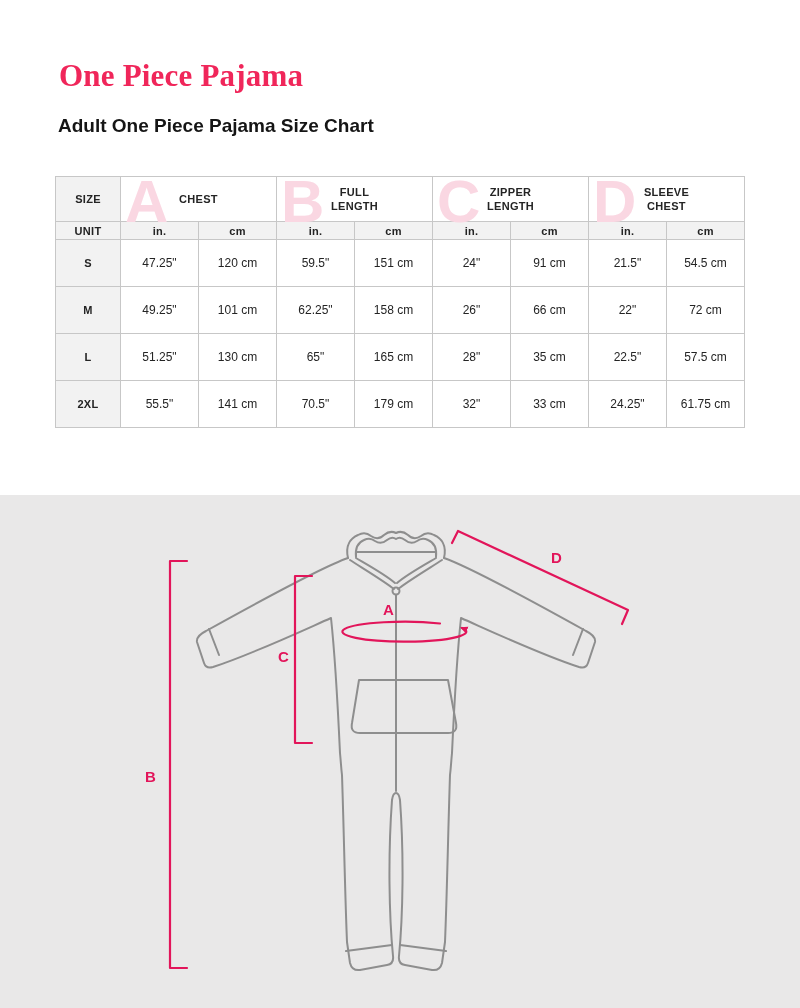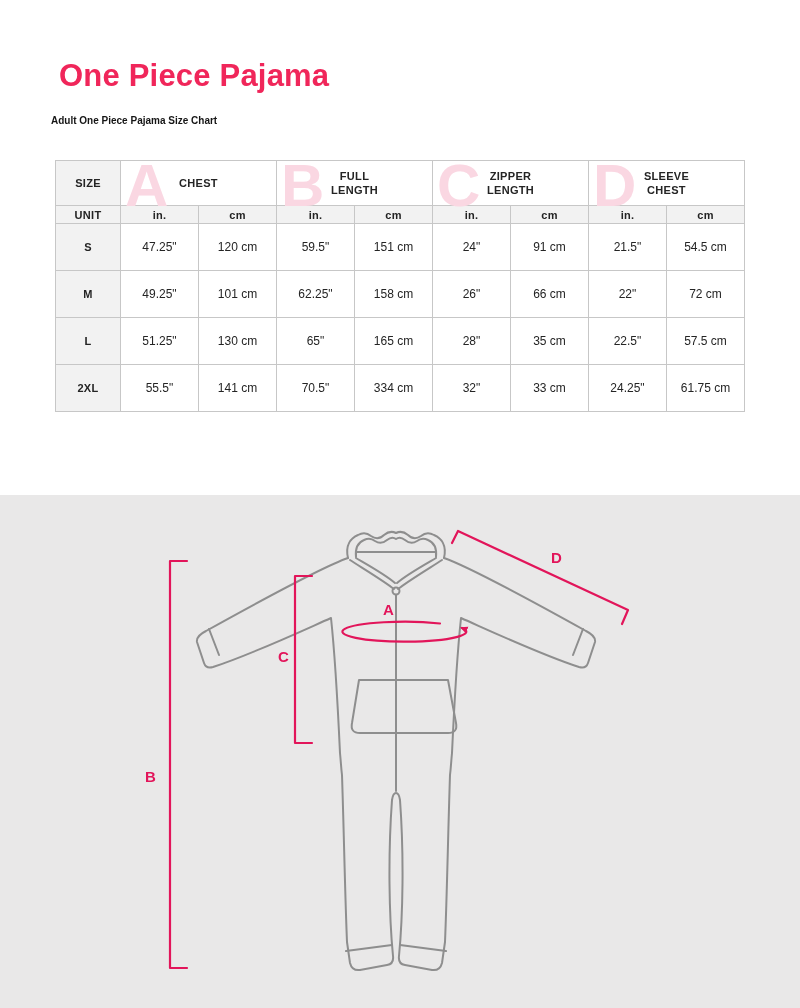--- a/index.html
+++ b/index.html
@@ -13,28 +13,28 @@
     --text:#1E1E1E;
   }
   *{box-sizing:border-box;margin:0;padding:0;}
   html,body{width:800px;height:1008px;}
   body{
     position:relative;background:#ffffff;overflow:hidden;
     font-family:"Liberation Sans",sans-serif;color:var(--text);
   }
   .page-title{
     position:absolute;left:59px;top:58px;
-    font-size:31px;font-weight:800;letter-spacing:.2px;color:var(--accent);
+    font-size:31px;font-weight:800;letter-spacing:.2px;color:var(--accent);font-family:Liberation Serif, serif;
   }
   .page-subtitle{
-    position:absolute;left:51px;top:115px;
-    font-size:10px;font-weight:700;color:#151515;
+    position:absolute;left:58px;top:115px;
+    font-size:19px;font-weight:700;color:#151515;
   }
   table.size-table{
-    position:absolute;left:55px;top:160px;width:690px;
+    position:absolute;left:55px;top:176px;width:690px;
     border-collapse:collapse;table-layout:fixed;
   }
   .size-table th,.size-table td{
     border:1px solid var(--border);
     text-align:center;vertical-align:middle;
     font-size:12px;color:#242424;
   }
   .size-table col.c-size{width:65px;}
   .size-table col.c-val{width:78px;}
   tr.head-row{height:45px;}
@@ -155,21 +155,21 @@
     <td class="val-cell">28"</td>
     <td class="val-cell">35 cm</td>
     <td class="val-cell">22.5"</td>
     <td class="val-cell">57.5 cm</td>
   </tr>
   <tr class="data-row">
     <th class="size-cell">2XL</th>
     <td class="val-cell">55.5"</td>
     <td class="val-cell">141 cm</td>
     <td class="val-cell">70.5"</td>
-    <td class="val-cell">334 cm</td>
+    <td class="val-cell">179 cm</td>
     <td class="val-cell">32"</td>
     <td class="val-cell">33 cm</td>
     <td class="val-cell">24.25"</td>
     <td class="val-cell">61.75 cm</td>
   </tr>
   </tbody>
 </table>
 
 <div class="diagram">
   <svg width="800" height="513" viewBox="0 0 800 513">

